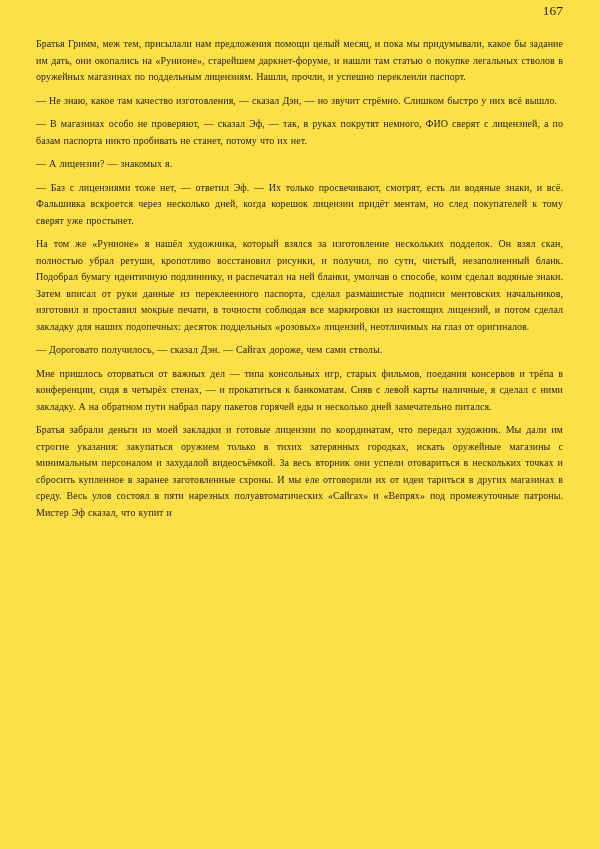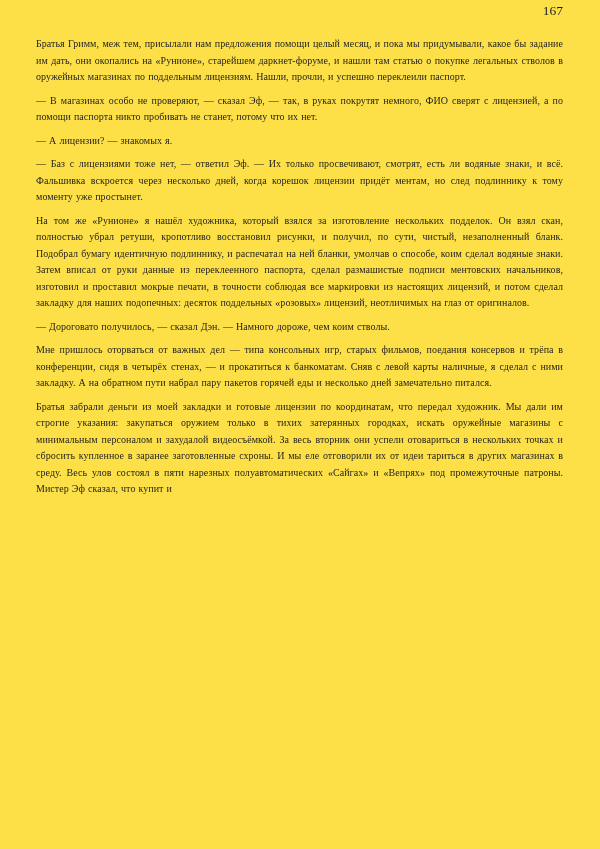--- a/index.html
+++ b/index.html
@@ -45,21 +45,22 @@
   }
 </style>
 </head>
 <body>
 
 <div class="book-page">
   <div class="page-number">167</div>
 
   <div class="text-block">
     <p class="para">Братья Гримм, меж тем, присылали нам предложения помощи целый месяц, и пока мы придумывали, какое бы задание им дать, они окопались на «Рунионе», старейшем даркнет-форуме, и нашли там статью о покупке легальных стволов в оружейных магазинах по поддельным лицензиям. Нашли, прочли, и успешно переклеили паспорт.</p>
-    <p class="para">— В магазинах особо не проверяют, — сказал Эф, — так, в руках покрутят немного, ФИО сверят с лицензией, а по помощи паспорта никто пробивать не станет, потому что их нет.</p>
+    <p class="para">— Не знаю, какое там качество изготовления, — сказал Дэн, — но звучит стрёмно. Слишком быстро у них всё вышло.</p>
+    <p class="para">— В магазинах особо не проверяют, — сказал Эф, — так, в руках покрутят немного, ФИО сверят с лицензией, а по базам паспорта никто пробивать не станет, потому что их нет.</p>
     <p class="para">— А лицензии? — знакомых я.</p>
-    <p class="para">— Баз с лицензиями тоже нет, — ответил Эф. — Их только просвечивают, смотрят, есть ли водяные знаки, и всё. Фальшивка вскроется через несколько дней, когда корешок лицензии придёт ментам, но след подлиннику к тому моменту уже простынет.</p>
+    <p class="para">— Баз с лицензиями тоже нет, — ответил Эф. — Их только просвечивают, смотрят, есть ли водяные знаки, и всё. Фальшивка вскроется через несколько дней, когда корешок лицензии придёт ментам, но след покупателей к тому сверят уже простынет.</p>
     <p class="para">На том же «Рунионе» я нашёл художника, который взялся за изготовление нескольких подделок. Он взял скан, полностью убрал ретуши, кропотливо восстановил рисунки, и получил, по сути, чистый, незаполненный бланк. Подобрал бумагу идентичную подлиннику, и распечатал на ней бланки, умолчав о способе, коим сделал водяные знаки. Затем вписал от руки данные из переклеенного паспорта, сделал размашистые подписи ментовских начальников, изготовил и проставил мокрые печати, в точности соблюдая все маркировки из настоящих лицензий, и потом сделал закладку для наших подопечных: десяток поддельных «розовых» лицензий, неотличимых на глаз от оригиналов.</p>
-    <p class="para">— Дороговато получилось, — сказал Дэн. — Намного дороже, чем коим стволы.</p>
+    <p class="para">— Дороговато получилось, — сказал Дэн. — Сайгах дороже, чем сами стволы.</p>
     <p class="para">Мне пришлось оторваться от важных дел — типа консольных игр, старых фильмов, поедания консервов и трёпа в конференции, сидя в четырёх стенах, — и прокатиться к банкоматам. Сняв с левой карты наличные, я сделал с ними закладку. А на обратном пути набрал пару пакетов горячей еды и несколько дней замечательно питался.</p>
     <p class="para">Братья забрали деньги из моей закладки и готовые лицензии по координатам, что передал художник. Мы дали им строгие указания: закупаться оружием только в тихих затерянных городках, искать оружейные магазины с минимальным персоналом и захудалой видеосъёмкой. За весь вторник они успели отовариться в нескольких точках и сбросить купленное в заранее заготовленные схроны. И мы еле отговорили их от идеи тариться в других магазинах в среду. Весь улов состоял в пяти нарезных полуавтоматических «Сайгах» и «Вепрях» под промежуточные патроны. Мистер Эф сказал, что купит и</p>
   </div>
 </div>
 
 </body></html>

